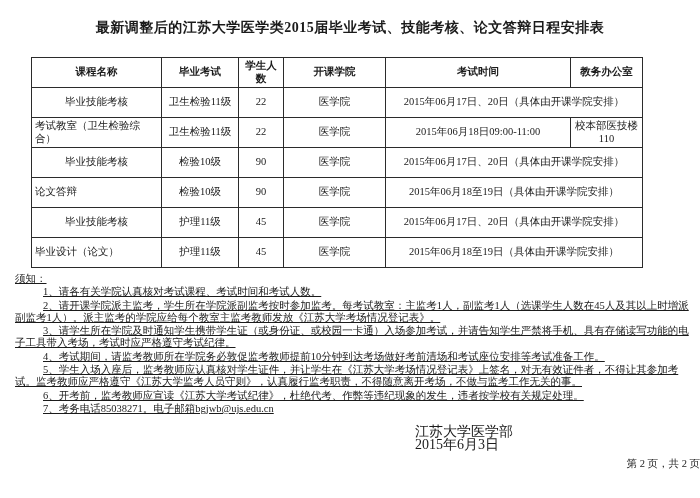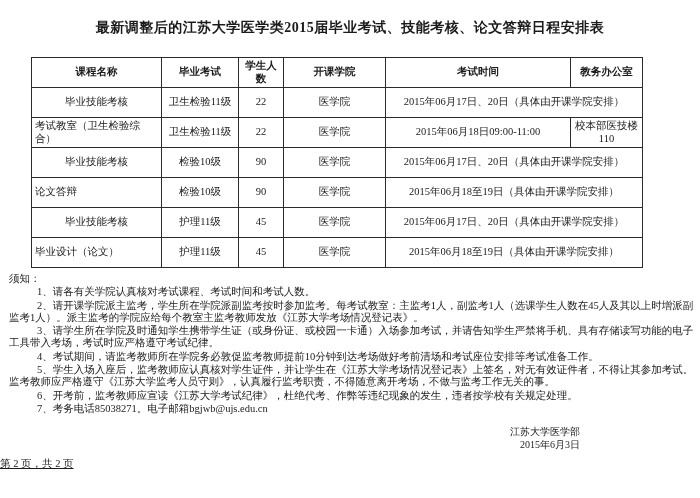--- a/index.html
+++ b/index.html
@@ -25,30 +25,30 @@
     font-size:10.5px; line-height:1.2;
     text-align:center; vertical-align:middle;
     padding:1px 2px; height:30px; box-sizing:border-box;
     overflow:hidden; word-break:break-all;
   }
   .schedule th { font-weight:bold; }
   .schedule td.left { text-align:left; padding-left:3px; }
   .schedule td.bold { font-weight:normal; }
 
   .notes { margin:5px 4px 0 5px; font-size:10.5px; line-height:12.3px; }
-  .notes p { margin:0 0 1px 4px; word-break:break-all; }
+  .notes p { margin:0 0 1px 10px; word-break:break-all;text-decoration:underline; }
   .notes p.indent { text-indent:28px; }
 
   .signature {
     margin:10px 0 0 415px; width:165px;
-    text-align:right; font-size:10px; line-height:13px;
+    text-align:left; font-size:14px; line-height:13px;
   }
   .footer {
-    margin-top:7px; text-align:left;
-    font-size:10.5px; line-height:12px;text-decoration:underline;
+    margin-top:7px; text-align:right;
+    font-size:10.5px; line-height:12px;
   }
 </style>
 </head>
 <body>
 
 <div class="page">
 
   <h1 class="title">最新调整后的江苏大学医学类2015届毕业考试、技能考核、论文答辩日程安排表</h1>
 
   <table class="schedule">

